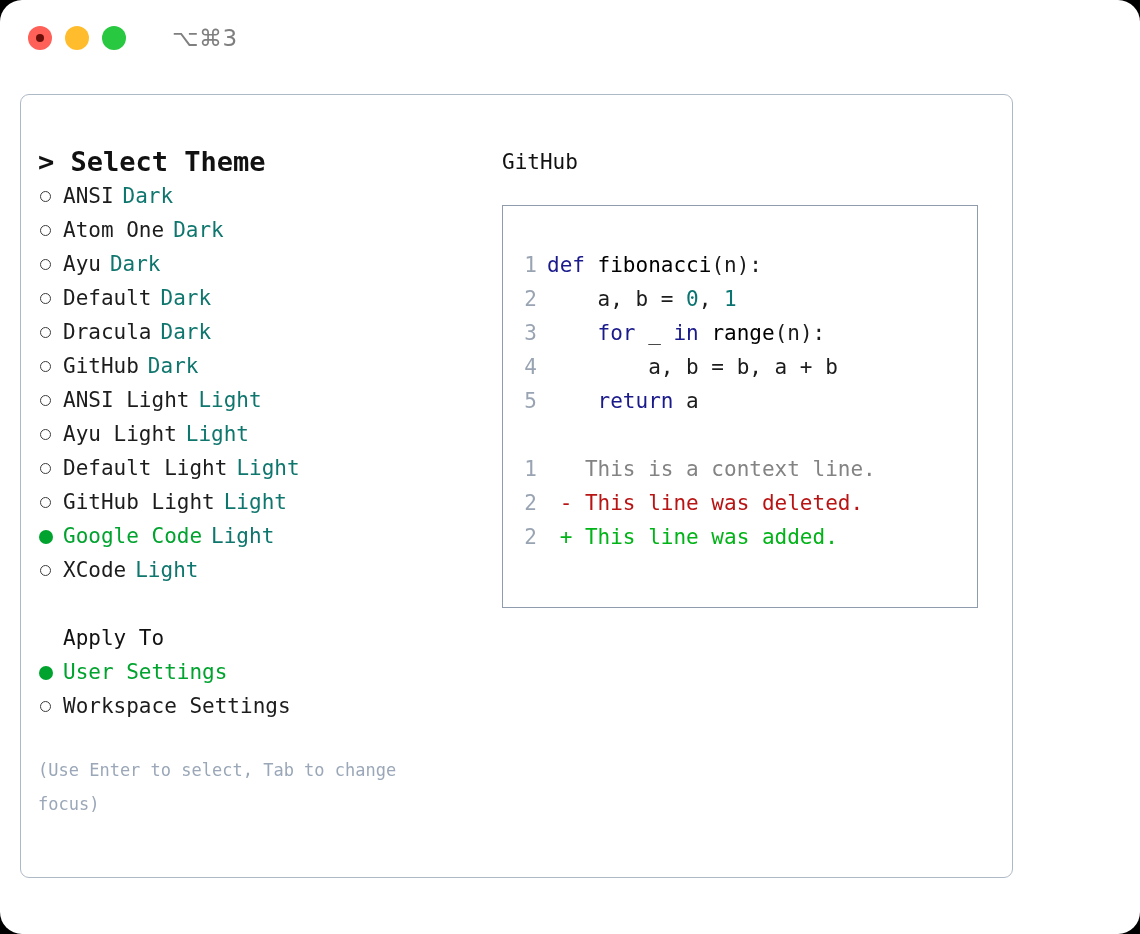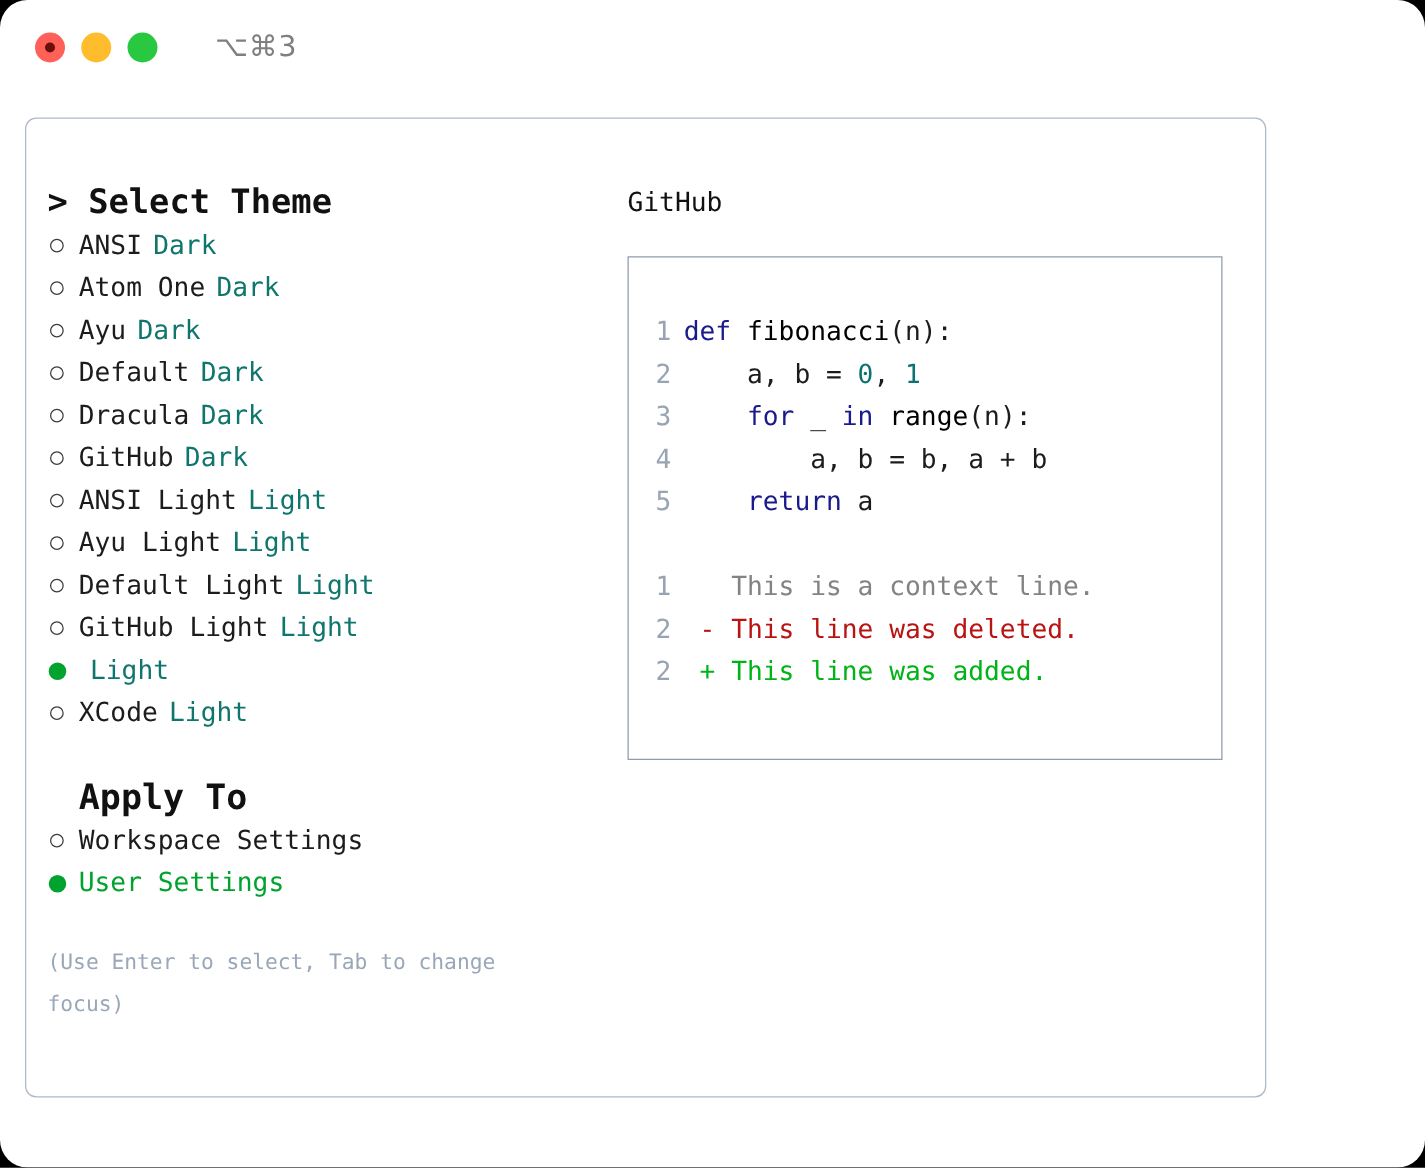--- a/index.html
+++ b/index.html
@@ -125,26 +125,25 @@
     background: #00a32e;
   }
   .name { color: #1c1c1c; }
   .row.selected .name { color: #00a32e; }
   .variant {
     color: #0f766e;
     margin-left: 9px;
   }
 
   .apply-head {
-    font-size: 28px;
+    font-size: 21px;
     color: #111111;
     line-height: 34px;
     padding-left: 25px;
     white-space: pre;
-    font-weight: bold;
   }
   .spacer-lg { height: 34px; }
   .spacer-md { height: 30px; }
 
   .hint {
     color: #9aa7b8;
     font-size: 17px;
     line-height: 34px;
     width: 410px;
     white-space: pre-wrap;
@@ -218,30 +217,30 @@
           <div class="row"><span class="bullet"><span class="ring"></span></span><span class="name">ANSI</span><span class="variant">Dark</span></div>
           <div class="row"><span class="bullet"><span class="ring"></span></span><span class="name">Atom One</span><span class="variant">Dark</span></div>
           <div class="row"><span class="bullet"><span class="ring"></span></span><span class="name">Ayu</span><span class="variant">Dark</span></div>
           <div class="row"><span class="bullet"><span class="ring"></span></span><span class="name">Default</span><span class="variant">Dark</span></div>
           <div class="row"><span class="bullet"><span class="ring"></span></span><span class="name">Dracula</span><span class="variant">Dark</span></div>
           <div class="row"><span class="bullet"><span class="ring"></span></span><span class="name">GitHub</span><span class="variant">Dark</span></div>
           <div class="row"><span class="bullet"><span class="ring"></span></span><span class="name">ANSI Light</span><span class="variant">Light</span></div>
           <div class="row"><span class="bullet"><span class="ring"></span></span><span class="name">Ayu Light</span><span class="variant">Light</span></div>
           <div class="row"><span class="bullet"><span class="ring"></span></span><span class="name">Default Light</span><span class="variant">Light</span></div>
           <div class="row"><span class="bullet"><span class="ring"></span></span><span class="name">GitHub Light</span><span class="variant">Light</span></div>
-          <div class="row selected"><span class="bullet"><span class="fill"></span></span><span class="variant">Light</span></div>
+          <div class="row selected"><span class="bullet"><span class="fill"></span></span><span class="name">Google Code</span><span class="variant">Light</span></div>
           <div class="row"><span class="bullet"><span class="ring"></span></span><span class="name">XCode</span><span class="variant">Light</span></div>
         </div>
 
       <div class="spacer-lg"></div>
 
       <div class="apply-head">Apply To</div>
       <div id="apply-list">
+          <div class="row selected"><span class="bullet"><span class="fill"></span></span><span class="name">User Settings</span></div>
           <div class="row"><span class="bullet"><span class="ring"></span></span><span class="name">Workspace Settings</span></div>
-          <div class="row selected"><span class="bullet"><span class="fill"></span></span><span class="name">User Settings</span></div>
         </div>
 
       <div class="spacer-md"></div>
 
       <div class="hint">(Use Enter to select, Tab to change focus)</div>
     </div>
 
     <div class="right-col">
       <div class="preview-title">GitHub</div>
       <div class="preview-box">

